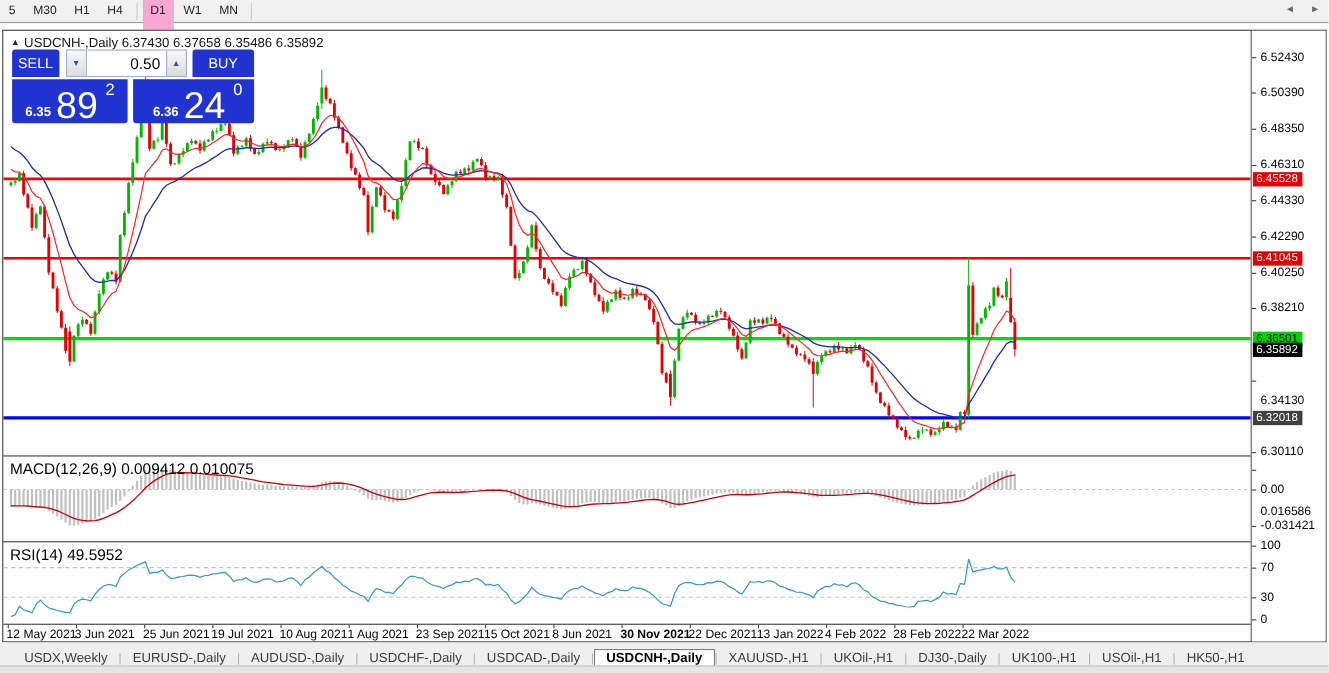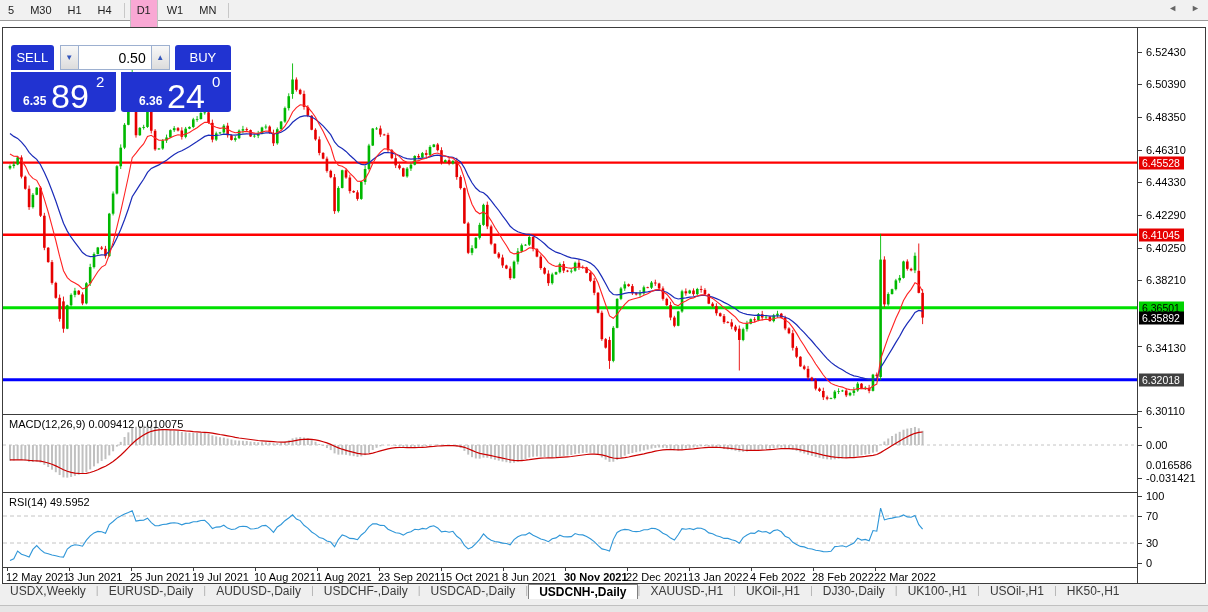--- a/index.html
+++ b/index.html
@@ -46,30 +46,30 @@
   .quote { position:absolute; top:27px; height:40px; background:#2133d1; color:#fff;
            border-radius:0 0 3px 3px; }
   #sell-quote { left:0; width:105px; } #buy-quote { left:110px; width:110px; }
   .q-small { position:absolute; bottom:4px; font-size:12px; font-weight:bold; }
   #sell-quote .q-small { left:12px; } #buy-quote .q-small { left:18px; }
   .q-big { position:absolute; bottom:-4px; font-size:34px; font-weight:normal; }
   #sell-quote .q-big { left:40px; } #buy-quote .q-big { left:46px; }
   .q-sup { position:absolute; top:1px; font-size:15px; }
   #sell-quote .q-sup { left:85px; } #buy-quote .q-sup { left:91px; }
 
-  .ind-header { position:absolute; left:6px; font-size:11px; color:#000; z-index:3; }
+  .ind-header { position:absolute; left:6px; font-size:14px; color:#000; z-index:3; }
 
   
   #dates { position:absolute; left:0; top:540px; width:1134px; height:15px; }
   .date-label { position:absolute; top:3px; font-size:11px; color:#000; white-space:nowrap; }
   .date-tick { position:absolute; top:0; width:1px; height:3px; background:#3c3c3c; }
 
   
   #tabbar { position:absolute; left:0; top:584px; width:1208px; height:21px;
-            background:#efefef; display:flex; align-items:flex-start; }
+            background:#efefef; display:flex; align-items:flex-end; padding-left:12px; }
   .tab { font-size:12px; color:#3a3a3a; display:flex; align-items:center;
          padding:0 10px; white-space:nowrap; }
   .tab.active { background:#fff; color:#000; font-weight:bold;
                 border:1px solid #808080; border-bottom:none; }
   .tab-sep { color:#b0b0b0; font-size:11px; display:flex; align-items:center; }
   #tab-arrows { position:absolute; right:8px; top:3px; display:flex; gap:14px; }
   .tab-arrow { font-size:9px; color:#666; }
   #bottomstrip { position:absolute; left:0; top:605px; width:1208px; height:7px;
                  background:#e6e6e6; border-top:1px solid #c0c0c0; }
   svg { position:absolute; left:0; }
@@ -575,20 +575,24 @@
         <line x1="911.9608" x2="911.9608" y1="224.53601286173688" y2="245.122829581993" stroke="#00b800" stroke-width="0.9"></line>
         <rect x="910.6608" y="227.81575562701028" width="2.6" height="14.573954983922278" fill="#00b800"></rect>
         <line x1="915.7792000000001" x2="915.7792000000001" y1="215.50064308681664" y2="265.3398713826375" stroke="#e60000" stroke-width="0.9"></line>
         <rect x="914.4792000000001" y="242.83183279742812" width="2.6" height="22.025723472668886" fill="#e60000"></rect>
         <line x1="919.5976" x2="919.5976" y1="261.1919614147918" y2="296.11157556270064" stroke="#e60000" stroke-width="0.9"></line>
         <rect x="918.2976000000001" y="264.857556270097" width="2.6" height="24.726688102893092" fill="#e60000"></rect>
         <path d="M7.0 105.5L10.8 108.4L14.6 110.4L18.5 114.1L22.3 118.5L26.1 124.3L29.9 128.3L33.7 131.3L37.5 136.7L41.4 144.6L45.2 153.1L49.0 162.8L52.8 173.0L56.6 184.2L60.5 195.3L64.3 203.1L68.1 209.2L71.9 214.3L75.7 219.3L79.5 224.6L83.4 227.5L87.2 228.6L91.0 228.4L94.8 227.5L98.6 226.9L102.5 227.0L106.3 223.1L110.1 217.6L113.9 210.0L117.7 201.4L121.6 191.5L125.4 180.7L129.2 168.7L133.0 162.9L136.8 156.9L140.6 151.3L144.5 144.4L148.3 140.4L152.1 138.6L155.9 136.9L159.7 134.6L163.6 132.2L167.4 129.3L171.2 126.6L175.0 124.3L178.8 122.8L182.6 120.7L186.5 118.6L190.3 116.0L194.1 113.6L197.9 110.9L201.7 108.4L205.6 107.1L209.4 107.5L213.2 107.3L217.0 107.0L220.8 106.2L224.6 106.3L228.5 106.8L232.3 107.1L236.1 106.7L239.9 106.2L243.7 105.8L247.6 106.0L251.4 106.2L255.2 106.1L259.0 105.5L262.8 104.9L266.7 104.9L270.5 105.9L274.3 105.4L278.1 104.3L281.9 102.0L285.7 98.8L289.6 94.3L293.4 91.2L297.2 88.8L301.0 87.8L304.8 87.8L308.7 89.1L312.5 91.3L316.3 94.5L320.1 97.9L323.9 102.2L327.7 106.7L331.6 114.0L335.4 118.3L339.2 120.6L343.0 123.4L346.8 127.2L350.7 130.7L354.5 134.5L358.3 136.4L362.1 136.8L365.9 135.0L369.7 131.7L373.6 128.7L377.4 126.6L381.2 124.7L385.0 124.5L388.8 125.0L392.7 126.2L396.5 127.5L400.3 129.5L404.1 130.6L407.9 131.2L411.8 130.9L415.6 130.7L419.4 130.2L423.2 129.9L427.0 128.8L430.8 127.7L434.7 127.1L438.5 127.8L442.3 128.2L446.1 128.9L449.9 129.3L453.8 131.2L457.6 134.0L461.4 139.8L465.2 147.9L469.0 154.8L472.8 160.0L476.7 163.5L480.5 164.8L484.3 168.0L488.1 172.6L491.9 177.6L495.8 182.5L499.6 187.8L503.4 192.8L507.2 198.3L511.0 201.6L514.8 203.7L518.7 205.0L522.5 206.1L526.3 206.4L530.1 207.8L533.9 209.8L537.8 212.6L541.6 215.8L545.4 219.5L549.2 222.1L553.0 224.2L556.8 225.3L560.7 227.0L564.5 228.6L568.3 229.9L572.1 230.4L575.9 231.2L579.8 232.0L583.6 233.2L587.4 235.1L591.2 237.9L595.0 242.4L598.9 248.9L602.7 255.7L606.5 263.0L610.3 266.5L614.1 266.9L617.9 266.3L621.8 265.4L625.6 264.7L629.4 264.7L633.2 264.9L637.0 264.9L640.9 264.4L644.7 263.9L648.5 263.1L652.3 262.3L656.1 262.2L659.9 263.0L663.8 264.3L667.6 266.7L671.4 269.7L675.2 271.0L679.0 270.3L682.9 269.8L686.7 269.1L690.5 268.8L694.3 268.1L698.1 267.5L701.9 267.3L705.8 268.1L709.6 269.1L713.4 270.6L717.2 272.3L721.0 274.4L724.9 276.3L728.7 278.4L732.5 280.7L736.3 283.7L740.1 285.3L744.0 286.3L747.8 286.8L751.6 287.3L755.4 287.2L759.2 287.4L763.0 287.5L766.9 288.1L770.7 288.0L774.5 287.8L778.3 288.0L782.1 289.2L786.0 290.7L789.8 293.5L793.6 296.8L797.4 300.8L801.2 304.6L805.0 308.9L808.9 313.0L812.7 317.6L816.5 321.9L820.3 326.4L824.1 330.6L828.0 334.4L831.8 337.2L835.6 339.7L839.4 341.8L843.2 344.3L847.0 346.2L850.9 347.8L854.7 348.5L858.5 349.7L862.3 350.6L866.1 351.8L870.0 351.3L873.8 351.0L877.6 339.6L881.4 333.6L885.2 327.2L889.1 320.9L892.9 314.4L896.7 308.2L900.5 301.1L904.3 295.4L908.1 290.3L912.0 284.4L915.8 282.5L919.6 283.2" fill="none" stroke="#1a2bb8" stroke-width="1.2"></path>
         <path d="M7.0 126.1L10.8 128.2L14.6 128.4L18.5 132.5L22.3 138.1L26.1 146.3L29.9 150.4L33.7 152.3L37.5 159.4L41.4 171.4L45.2 184.0L49.0 198.2L52.8 212.5L56.6 228.2L60.5 242.7L64.3 249.6L68.1 253.1L71.9 255.0L75.7 257.3L79.5 260.9L83.4 259.8L87.2 255.6L91.0 249.7L94.8 243.7L98.6 239.1L102.5 236.9L106.3 226.7L110.1 214.4L113.9 199.2L117.7 183.3L121.6 166.0L125.4 148.5L129.2 129.7L133.0 125.2L136.8 120.2L140.6 115.9L144.5 108.4L148.3 107.3L152.1 110.1L155.9 112.2L159.7 112.3L163.6 111.7L167.4 109.8L171.2 107.9L175.0 106.8L178.8 107.2L182.6 105.9L186.5 104.5L190.3 101.9L194.1 99.7L197.9 96.7L201.7 94.3L205.6 94.4L209.4 97.8L213.2 99.3L217.0 100.4L220.8 99.8L224.6 101.3L228.5 103.4L232.3 104.8L236.1 104.4L239.9 103.7L243.7 103.4L247.6 104.4L251.4 105.1L255.2 105.2L259.0 104.1L262.8 103.0L266.7 103.4L270.5 105.7L274.3 104.8L278.1 102.6L281.9 98.1L285.7 92.1L289.6 84.0L293.4 79.6L297.2 76.8L301.0 77.3L304.8 79.3L308.7 83.8L312.5 89.3L316.3 96.5L320.1 103.3L323.9 111.2L327.7 118.8L331.6 131.7L335.4 137.3L339.2 138.3L343.0 140.6L346.8 145.1L350.7 148.9L354.5 153.3L358.3 153.4L362.1 151.0L365.9 144.3L369.7 135.5L373.6 128.5L377.4 124.1L381.2 120.7L385.0 121.0L388.8 122.8L392.7 125.7L396.5 128.6L400.3 132.6L404.1 134.2L407.9 134.7L411.8 133.3L415.6 132.6L419.4 131.1L423.2 130.2L427.0 128.0L430.8 125.7L434.7 125.0L438.5 126.8L442.3 127.9L446.1 129.4L449.9 130.1L453.8 133.9L457.6 139.2L461.4 150.4L465.2 165.3L469.0 176.3L472.8 183.0L476.7 185.8L480.5 184.0L484.3 186.9L488.1 192.6L491.9 199.2L495.8 205.3L499.6 211.7L503.4 217.5L507.2 224.0L511.0 225.9L514.8 225.4L518.7 223.8L522.5 222.4L526.3 219.7L530.1 220.0L533.9 221.7L537.8 225.4L541.6 229.4L545.4 234.6L549.2 236.9L553.0 238.4L556.8 237.9L560.7 238.9L564.5 239.8L568.3 240.4L572.1 239.3L575.9 239.2L579.8 239.3L583.6 240.4L587.4 242.9L591.2 247.3L595.0 254.8L598.9 266.0L602.7 276.8L606.5 288.0L610.3 290.3L614.1 286.5L617.9 281.2L621.8 276.3L625.6 272.6L629.4 271.2L633.2 270.2L637.0 269.2L640.9 267.3L644.7 265.7L648.5 263.5L652.3 261.9L656.1 261.6L659.9 263.5L663.8 266.2L667.6 270.9L671.4 276.2L675.2 277.7L679.0 274.8L682.9 272.9L686.7 270.8L690.5 269.9L694.3 268.1L698.1 266.9L701.9 266.7L705.8 268.5L709.6 270.4L713.4 273.4L717.2 276.3L721.0 279.9L724.9 282.8L728.7 286.0L732.5 289.2L736.3 293.8L740.1 295.3L744.0 295.4L747.8 294.5L751.6 294.1L755.4 292.5L759.2 291.9L763.0 291.3L766.9 291.6L770.7 290.8L774.5 289.8L778.3 289.8L782.1 291.9L786.0 294.6L789.8 299.6L793.6 305.4L797.4 312.0L801.2 317.8L805.0 324.1L808.9 329.8L812.7 336.0L816.5 341.4L820.3 347.0L824.1 351.7L828.0 355.4L831.8 357.0L835.6 358.3L839.4 359.1L843.2 360.8L847.0 361.6L850.9 361.8L854.7 360.5L858.5 360.6L862.3 360.4L866.1 360.9L870.0 358.0L873.8 356.1L877.6 331.2L881.4 320.2L885.2 309.4L889.1 299.7L892.9 290.3L896.7 282.2L900.5 272.5L904.3 266.1L908.1 261.4L912.0 254.7L915.8 256.7L919.6 263.3" fill="none" stroke="#ff2222" stroke-width="1.1"></path>
       </svg>
 
+    <div id="chart-header">
+      <span class="tri">▲</span><span>USDCNH-,Daily</span>
+      <span>6.37430 6.37658 6.35486 6.35892</span>
+    </div>
 
     <div id="trade">
       <div class="toprow">
         <div class="tbtn" id="sell-btn">SELL</div>
         <div id="stepper">
           <div class="step-btn">▼</div>
           <div id="vol-box">0.50</div>
           <div class="step-btn">▲</div>
         </div>
         <div class="tbtn" id="buy-btn">BUY</div>
@@ -913,21 +917,21 @@
         <div class="axis-label" style="top: 122.092px;">6.46310</div>
         <div class="axis-tick" style="top: 154px;"></div>
         <div class="axis-label" style="top: 153.925px;">6.44330</div>
         <div class="axis-tick" style="top: 187px;"></div>
         <div class="axis-label" style="top: 186.723px;">6.42290</div>
         <div class="axis-tick" style="top: 220px;"></div>
         <div class="axis-label" style="top: 219.52px;">6.40250</div>
         <div class="axis-tick" style="top: 252px;"></div>
         <div class="axis-label" style="top: 252.317px;">6.38210</div>
         <div class="axis-tick" style="top: 318px;"></div>
-        <div class="axis-label" style="top: 320px;">6.34130</div>
+        <div class="axis-label" style="top: 336px;">6.34130</div>
         <div class="axis-tick" style="top: 383px;"></div>
         <div class="axis-label" style="top: 382.542px;">6.30110</div>
         <div class="axis-tick" style="top: 399px;"></div>
         <div class="axis-label" style="top: 399.419px; margin-top: 38px;">0.016586</div>
         <div class="axis-tick" style="top: 417px;"></div>
         <div class="axis-label" style="top: 417px;">0.00</div>
         <div class="axis-tick" style="top: 450px;"></div>
         <div class="axis-label" style="top: 450.306px;">-0.031421</div>
         <div class="axis-tick" style="top: 468px;"></div>
         <div class="axis-label" style="top: 467.75px;">100</div>

